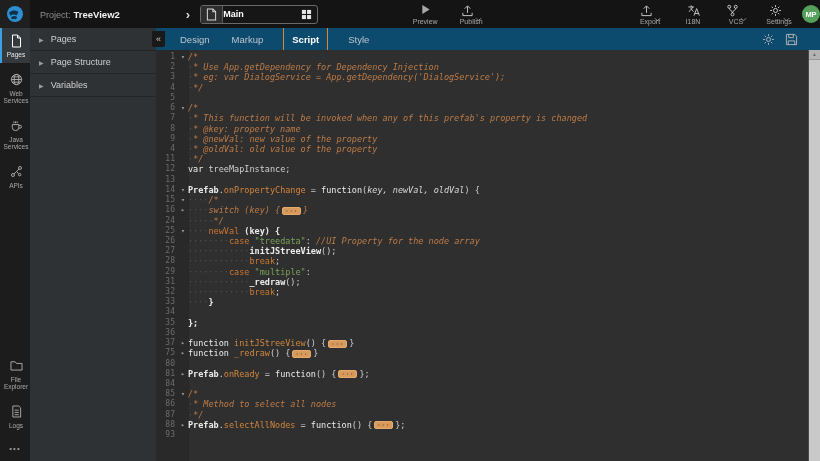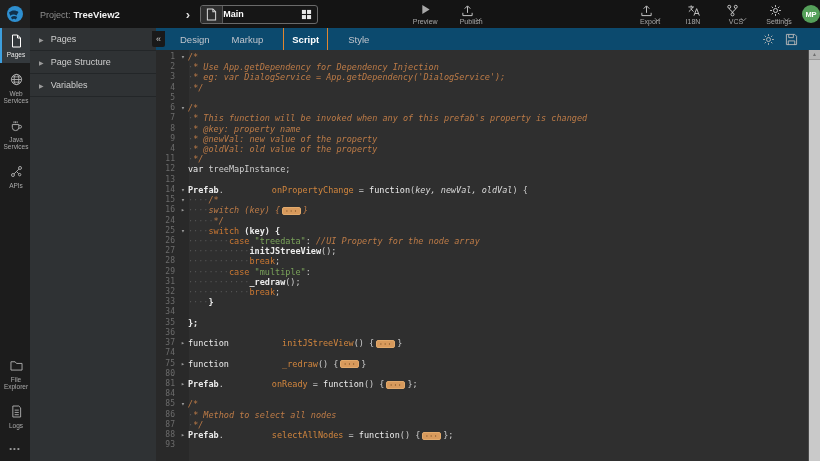--- a/index.html
+++ b/index.html
@@ -61,21 +61,21 @@
   .ln { width:22px; flex:none; text-align:right; color:#6c6c6c; font-size:8px; padding-right:3px; }
   .fm { width:10px; flex:none; text-align:center; color:#9a9a9a; font-size:6.5px; cursor:pointer; }
   .lc { white-space:pre; font-size:8.5px; color:#cfcfcf; }
   .tk-cm  { color:var(--comment); font-style:italic; }
   .tk-kw  { color:#ececec; font-weight:normal; }
   .tk-pl  { color:#cfcfcf;text-align:center; }
   .tk-pl2 { color:#ececec; font-weight:bold; }
   .tk-call{ color:#ececec; font-weight:bold; }
   .tk-flow{ color:var(--keyword_flow); }
   .tk-str { color:var(--string); }
-  .tk-fn  { color:var(--function_name);margin-left:48px; }
+  .tk-fn  { color:var(--function_name); }
   .tk-prm { color:#d8d8d8; font-style:italic; }
   .tk-ws  { color:#545454; }
   .tk-fold{ display:inline-block; background:var(--fold_bg); color:#5a3a18; border:1px solid #e2aa6c; border-radius:2px; font-size:5.5px; line-height:6px; padding:0 2px; margin:0 2px; vertical-align:middle; font-weight:bold; letter-spacing:1px; cursor:pointer; }
 
   
   .vscroll { width:12px; flex:none; background:#c6c6c6; border-left:1px solid #4a4a4a; display:flex; flex-direction:column; cursor:pointer; }
   .vscroll-top { height:10px; background:#b4b4b4; border-bottom:1px solid #989898; color:#6e6e6e; font-size:5px; text-align:center; line-height:9px; }
   .vscroll-thumb { flex:1; background:#c9c9c9; }
 </style>
 </head>
@@ -321,33 +321,32 @@
             <div class="cm-line"><span class="ln">8</span><span class="fm"></span><span class="lc"><span class="tk-ws">·</span><span class="tk-cm">* @key: property name</span></span></div>
             <div class="cm-line"><span class="ln">9</span><span class="fm"></span><span class="lc"><span class="tk-ws">·</span><span class="tk-cm">* @newVal: new value of the property</span></span></div>
             <div class="cm-line"><span class="ln">4</span><span class="fm"></span><span class="lc"><span class="tk-ws">·</span><span class="tk-cm">* @oldVal: old value of the property</span></span></div>
             <div class="cm-line"><span class="ln">11</span><span class="fm"></span><span class="lc"><span class="tk-ws">·</span><span class="tk-cm">*/</span></span></div>
             <div class="cm-line"><span class="ln">12</span><span class="fm"></span><span class="lc"><span class="tk-kw">var </span><span class="tk-pl">treeMapInstance;</span></span></div>
             <div class="cm-line"><span class="ln">13</span><span class="fm"></span><span class="lc"></span></div>
             <div class="cm-line"><span class="ln">14</span><span class="fm">▾</span><span class="lc"><span class="tk-pl2">Prefab</span><span class="tk-pl">.</span><span class="tk-fn">onPropertyChange</span><span class="tk-pl"> = </span><span class="tk-kw">function</span><span class="tk-pl">(</span><span class="tk-prm">key, newVal, oldVal</span><span class="tk-pl">) {</span></span></div>
             <div class="cm-line"><span class="ln">15</span><span class="fm">▾</span><span class="lc"><span class="tk-ws">····</span><span class="tk-cm">/*</span></span></div>
             <div class="cm-line"><span class="ln">16</span><span class="fm">▸</span><span class="lc"><span class="tk-ws">····</span><span class="tk-cm">switch (key) {</span><span class="tk-fold">···</span><span class="tk-cm">}</span></span></div>
             <div class="cm-line"><span class="ln">24</span><span class="fm"></span><span class="lc"><span class="tk-ws">·····</span><span class="tk-cm">*/</span></span></div>
-            <div class="cm-line"><span class="ln">25</span><span class="fm">▾</span><span class="lc"><span class="tk-ws">····</span><span class="tk-flow">switch</span><span class="tk-pl2"> (key) {</span></span></div>
+            <div class="cm-line"><span class="ln">25</span><span class="fm">▾</span><span class="lc"><span class="tk-ws">····</span><span class="tk-flow">newVal</span><span class="tk-pl2"> (key) {</span></span></div>
             <div class="cm-line"><span class="ln">26</span><span class="fm"></span><span class="lc"><span class="tk-ws">········</span><span class="tk-flow">case</span><span class="tk-pl"> </span><span class="tk-str">"treedata"</span><span class="tk-pl">: </span><span class="tk-cm">//UI Property for the node array</span></span></div>
             <div class="cm-line"><span class="ln">27</span><span class="fm"></span><span class="lc"><span class="tk-ws">············</span><span class="tk-call">initJStreeView</span><span class="tk-pl">();</span></span></div>
             <div class="cm-line"><span class="ln">28</span><span class="fm"></span><span class="lc"><span class="tk-ws">············</span><span class="tk-flow">break</span><span class="tk-pl">;</span></span></div>
             <div class="cm-line"><span class="ln">29</span><span class="fm"></span><span class="lc"><span class="tk-ws">········</span><span class="tk-flow">case</span><span class="tk-pl"> </span><span class="tk-str">"multiple"</span><span class="tk-pl">:</span></span></div>
             <div class="cm-line"><span class="ln">31</span><span class="fm"></span><span class="lc"><span class="tk-ws">············</span><span class="tk-call">_redraw</span><span class="tk-pl">();</span></span></div>
             <div class="cm-line"><span class="ln">32</span><span class="fm"></span><span class="lc"><span class="tk-ws">············</span><span class="tk-flow">break</span><span class="tk-pl">;</span></span></div>
             <div class="cm-line"><span class="ln">33</span><span class="fm"></span><span class="lc"><span class="tk-ws">····</span><span class="tk-pl2">}</span></span></div>
             <div class="cm-line"><span class="ln">34</span><span class="fm"></span><span class="lc"></span></div>
             <div class="cm-line"><span class="ln">35</span><span class="fm"></span><span class="lc"><span class="tk-pl2">};</span></span></div>
             <div class="cm-line"><span class="ln">36</span><span class="fm"></span><span class="lc"></span></div>
             <div class="cm-line"><span class="ln">37</span><span class="fm">▸</span><span class="lc"><span class="tk-kw">function </span><span class="tk-fn">initJStreeView</span><span class="tk-pl">() {</span><span class="tk-fold">···</span><span class="tk-pl">}</span></span></div>
-            <div class="cm-line"><span class="ln">74</span><span class="fm"></span><span class="lc"></span></div>
             <div class="cm-line"><span class="ln">75</span><span class="fm">▸</span><span class="lc"><span class="tk-kw">function </span><span class="tk-fn">_redraw</span><span class="tk-pl">() {</span><span class="tk-fold">···</span><span class="tk-pl">}</span></span></div>
             <div class="cm-line"><span class="ln">80</span><span class="fm"></span><span class="lc"></span></div>
             <div class="cm-line"><span class="ln">81</span><span class="fm">▸</span><span class="lc"><span class="tk-pl2">Prefab</span><span class="tk-pl">.</span><span class="tk-fn">onReady</span><span class="tk-pl"> = </span><span class="tk-kw">function</span><span class="tk-pl">() {</span><span class="tk-fold">···</span><span class="tk-pl">};</span></span></div>
             <div class="cm-line"><span class="ln">84</span><span class="fm"></span><span class="lc"></span></div>
             <div class="cm-line"><span class="ln">85</span><span class="fm">▾</span><span class="lc"><span class="tk-cm">/*</span></span></div>
             <div class="cm-line"><span class="ln">86</span><span class="fm"></span><span class="lc"><span class="tk-ws">·</span><span class="tk-cm">* Method to select all nodes</span></span></div>
             <div class="cm-line"><span class="ln">87</span><span class="fm"></span><span class="lc"><span class="tk-ws">·</span><span class="tk-cm">*/</span></span></div>
             <div class="cm-line"><span class="ln">88</span><span class="fm">▸</span><span class="lc"><span class="tk-pl2">Prefab</span><span class="tk-pl">.</span><span class="tk-fn">selectAllNodes</span><span class="tk-pl"> = </span><span class="tk-kw">function</span><span class="tk-pl">() {</span><span class="tk-fold">···</span><span class="tk-pl">};</span></span></div>
             <div class="cm-line"><span class="ln">93</span><span class="fm"></span><span class="lc"></span></div>
           </div>

